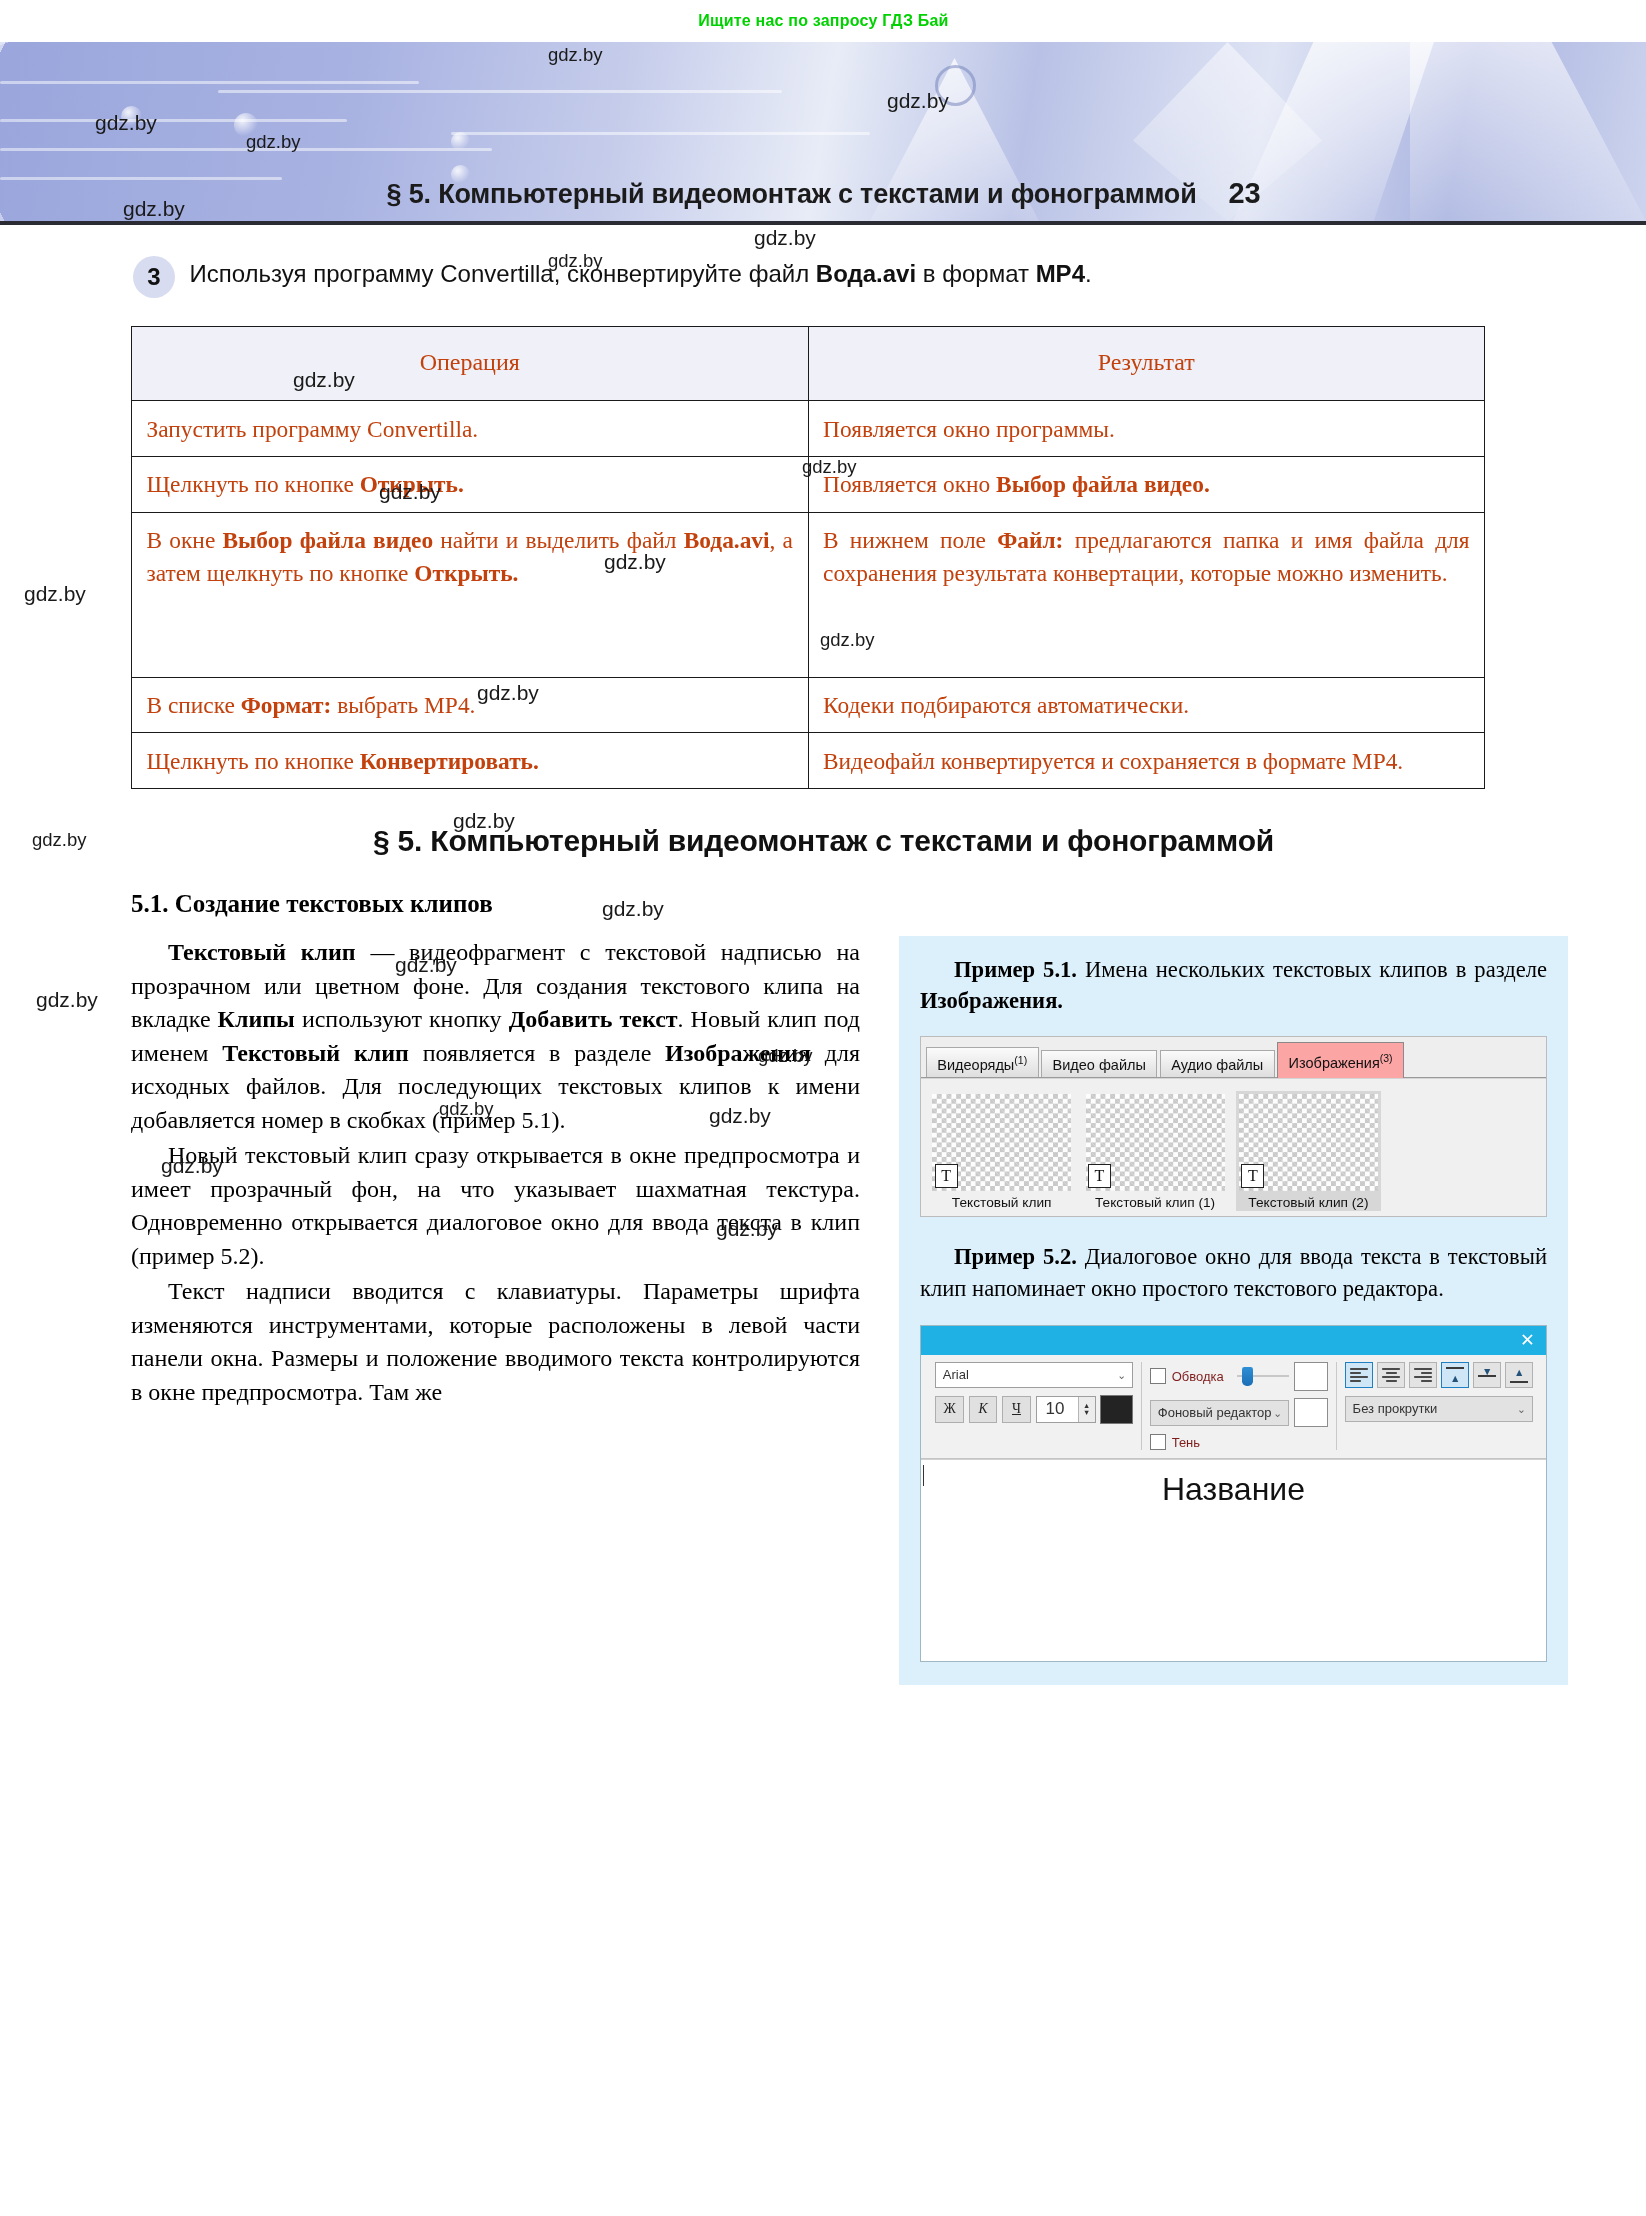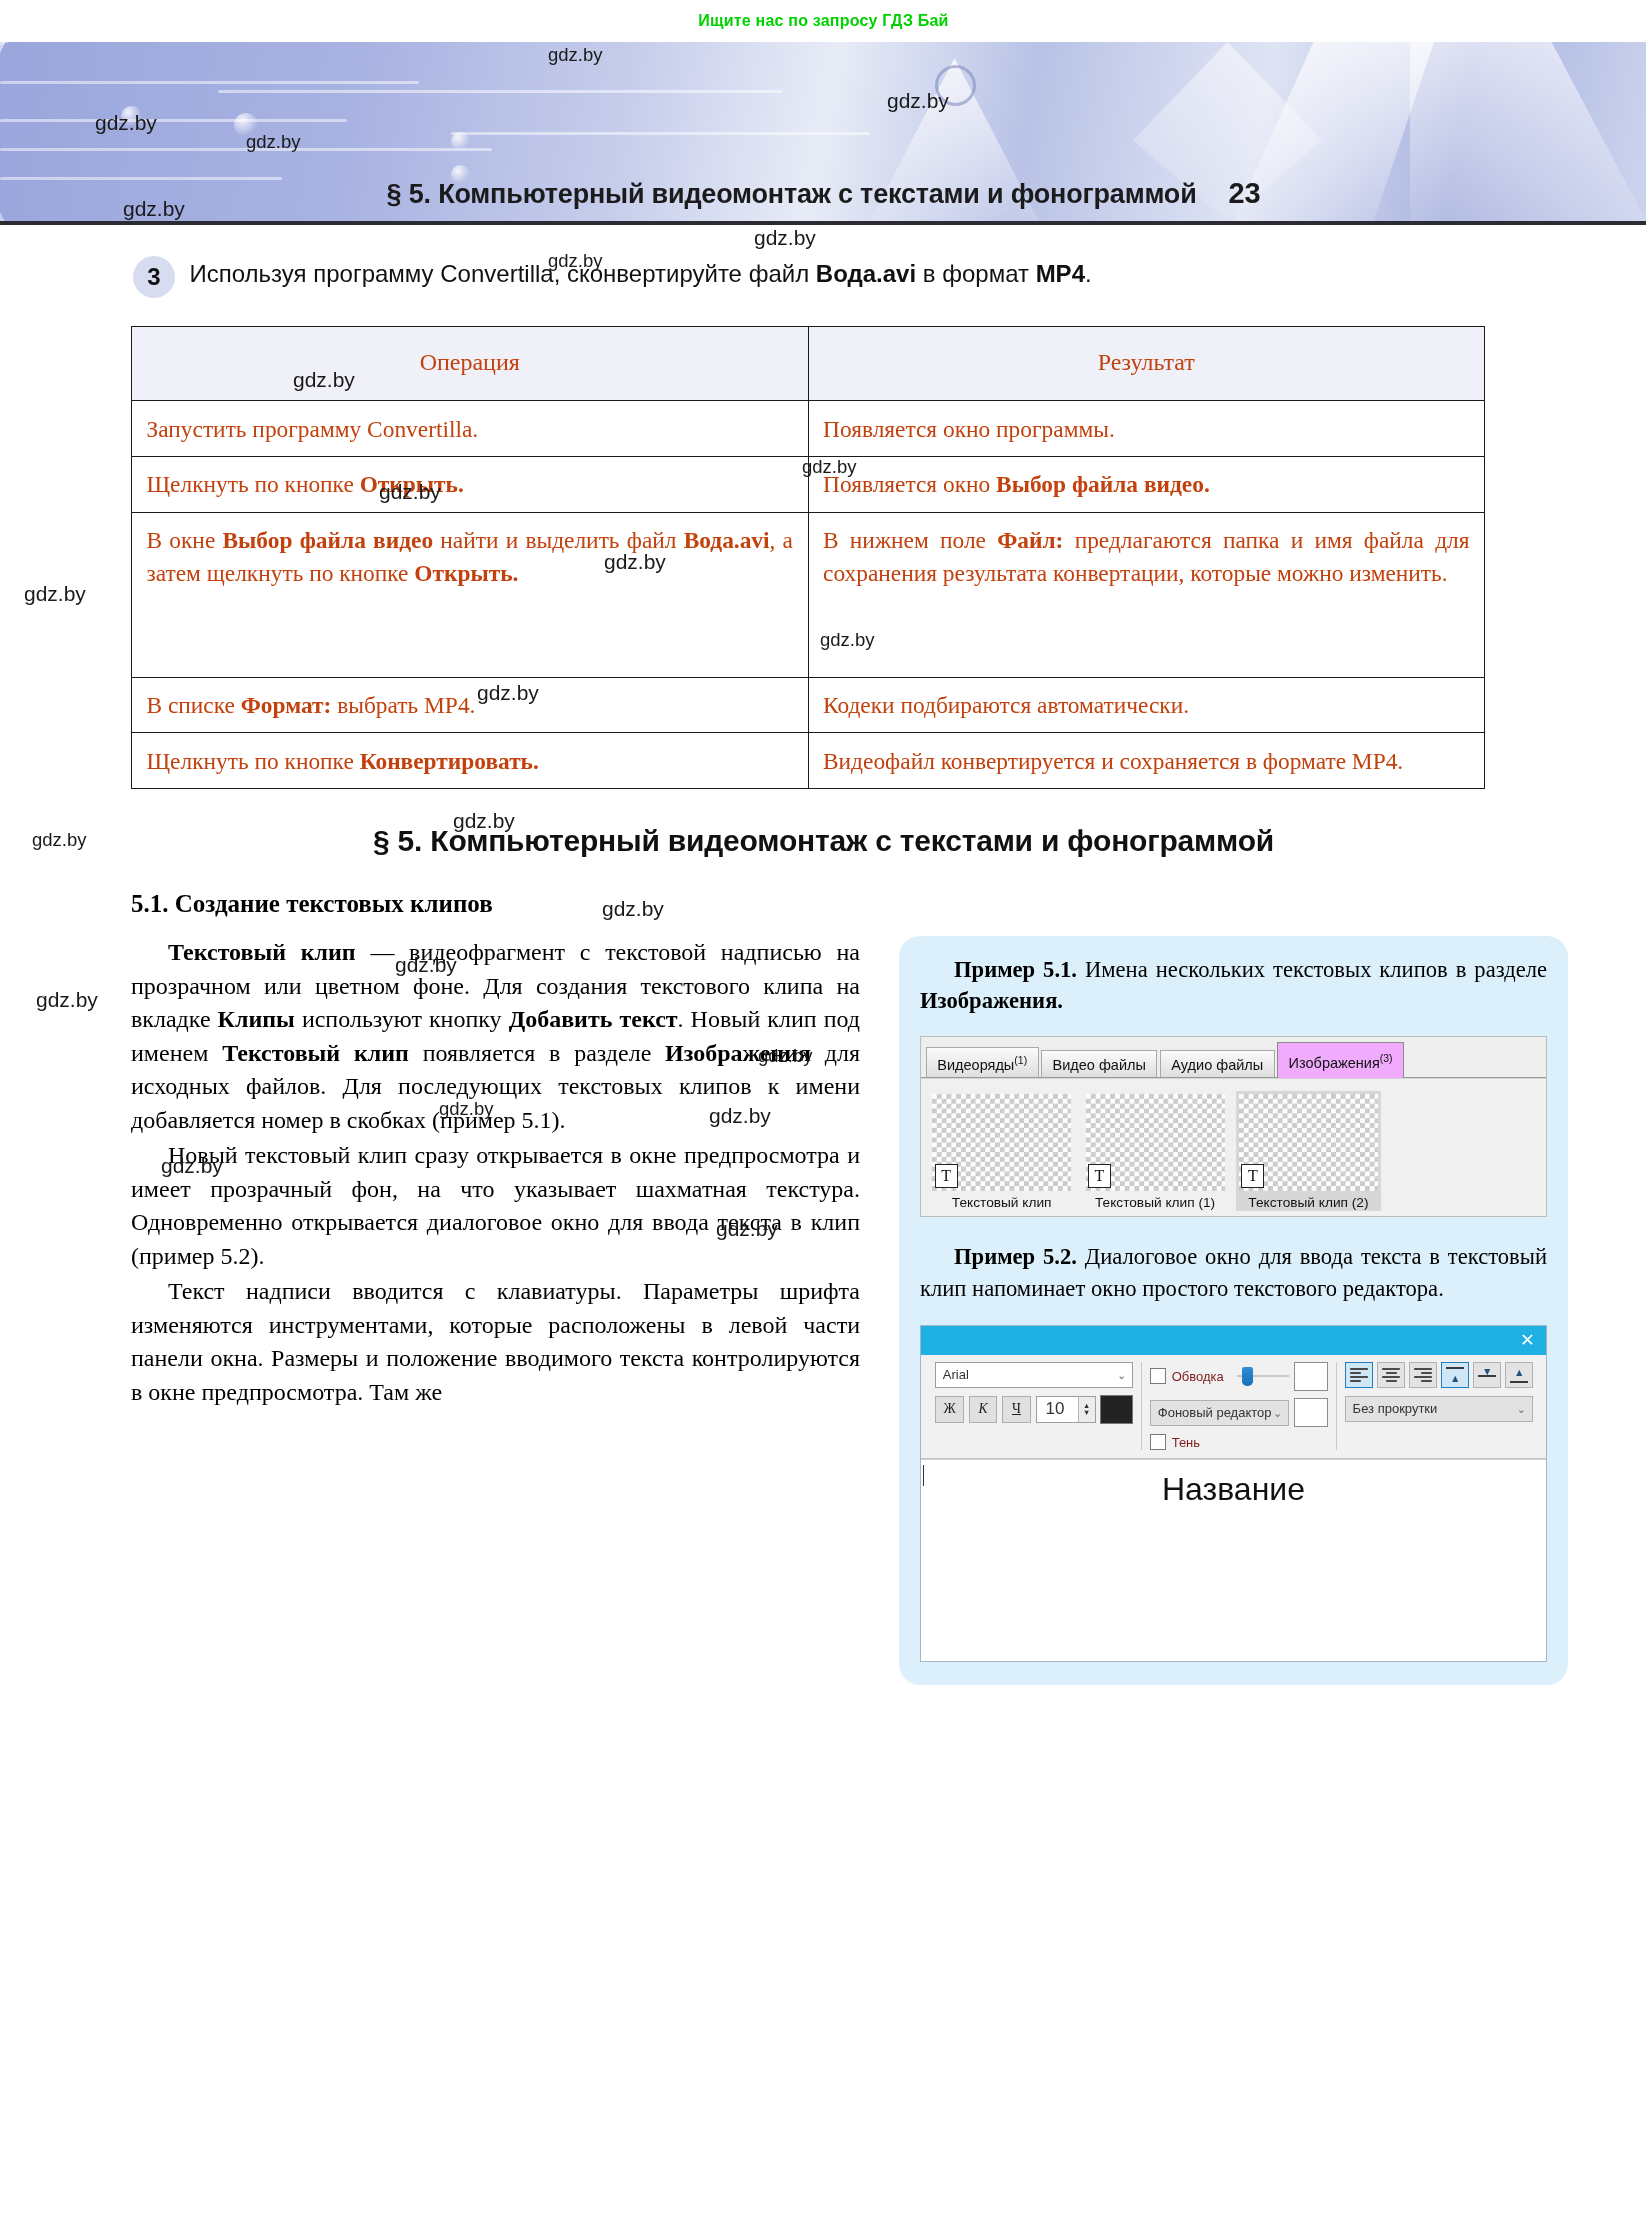--- a/index.html
+++ b/index.html
@@ -159,21 +159,20 @@
   }
   .col-left p{margin:0 0 1.6px 0;text-indent:37px;}
   .col-left p b{font-weight:bold;}
 
   .col-right{
     margin-left:39px;
     width:669px;
     background:#dcf0fb;
     padding:17.7px 21px 22.6px;
     box-sizing:border-box;
-    border-radius:21px;
   }
   .ex-cap{
     font-size:22.6px;line-height:1.40;color:#000;
     text-align:justify;text-justify:inter-word;
     text-indent:34px;
     margin:0;
   }
   .ex-cap b{font-weight:bold;}
   .ex-cap.second{margin-top:24px;}
 
@@ -195,21 +194,21 @@
     padding:5.6px 10.5px 4.8px;
     background:linear-gradient(180deg,#fbfbfb,#dedede);
     border:0.8px solid #a9a9a9;
     border-bottom:none;
     margin-right:2.4px;
     color:#111;
     white-space:nowrap;
   }
   .tab sup{font-size:10.5px;}
   .tab.active{
-    background:#f0abfc;
+    background:#fca5a5;
     padding:8.9px 10.5px 7.3px;
     border-color:#8a8a8a;
     position:relative;top:0.8px;text-align:right;
   }
   .shot1-body{
     background:#f0f0f0;
     padding:4.8px 0 0 0;
     border-top:0.8px solid #d5d5d5;
   }
   .thumbrow{

